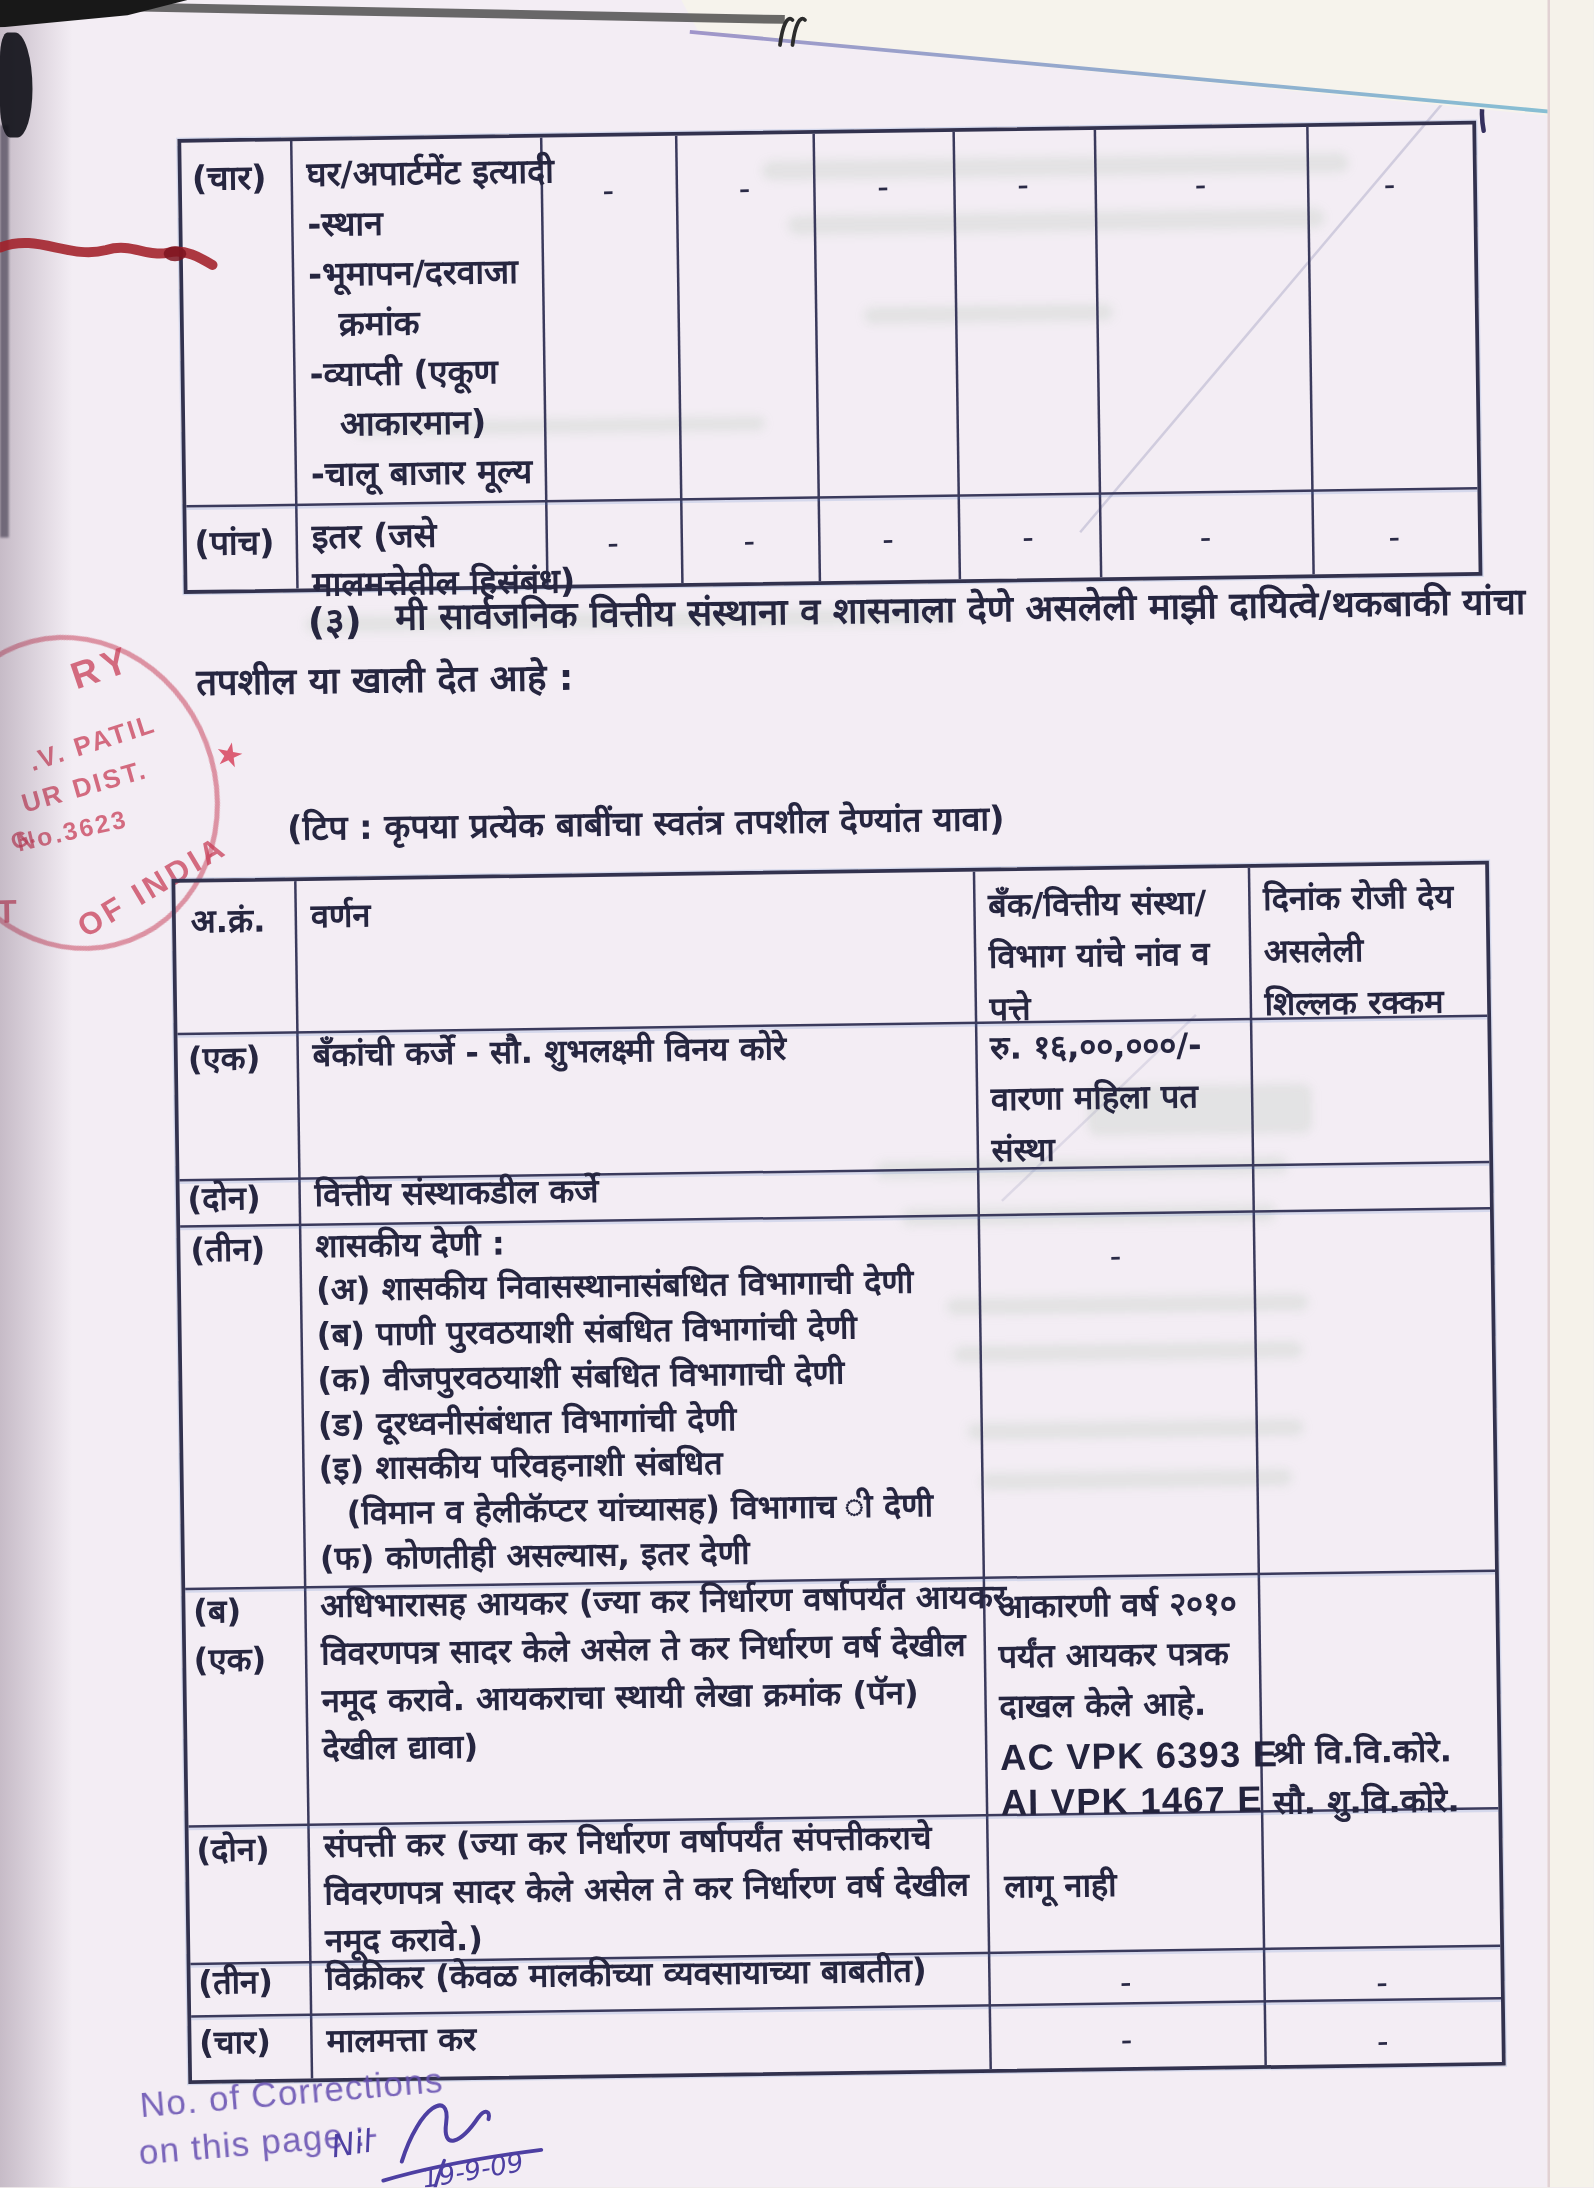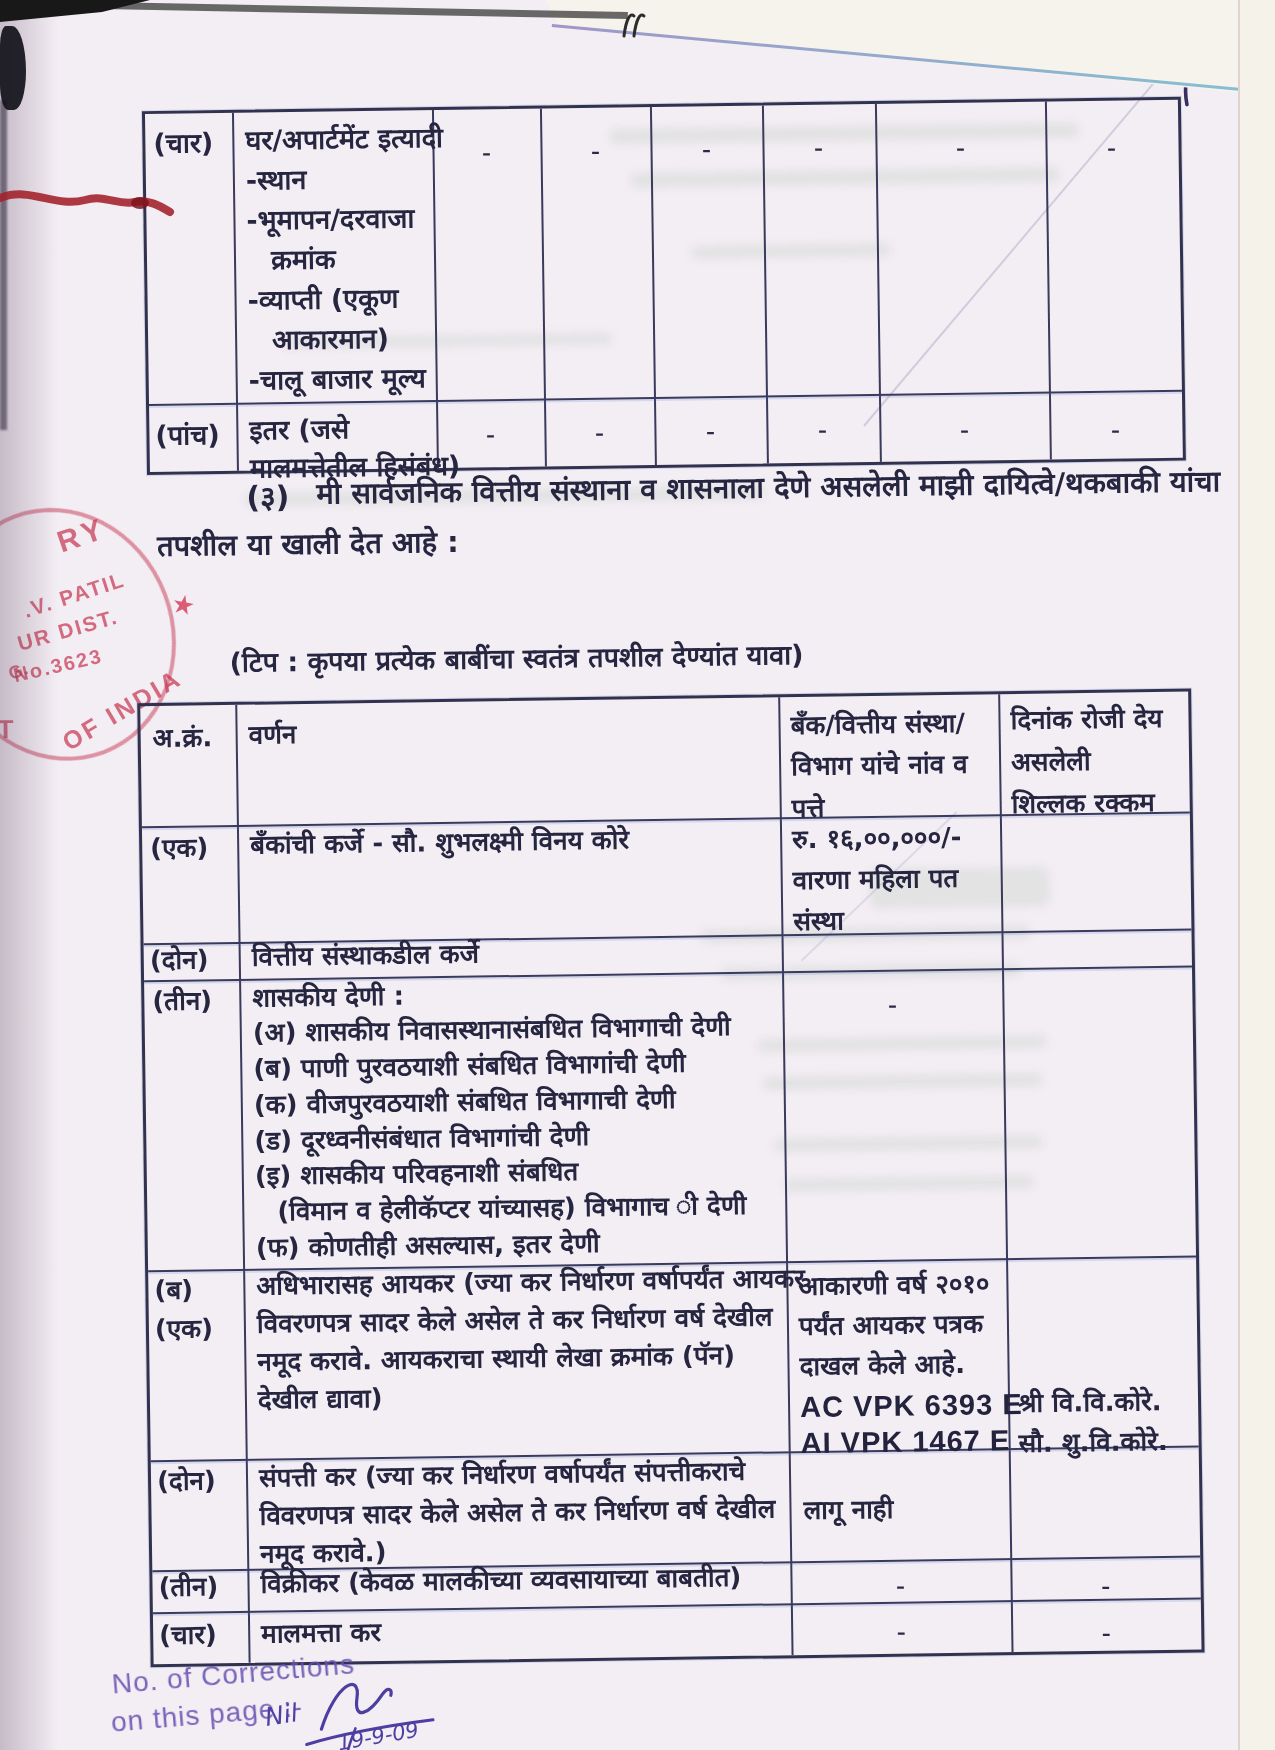--- a/index.html
+++ b/index.html
@@ -105,21 +105,21 @@
       <div class="vl" style="left:858px;"></div>
       <div class="hl" style="top:120px;"></div>
       <div class="hl" style="top:237px;"></div>
       <div class="hl" style="top:274px;"></div>
       <div class="hl" style="top:564px;"></div>
       <div class="hl" style="top:754px;"></div>
       <div class="hl" style="top:864px;"></div>
       <div class="hl" style="top:906px;"></div>
 
       <div class="abs dev ml" style="left:12px;top:18px;">अ.क्रं.</div>
-      <div class="abs dev ml" style="left:108px;top:16px;">वर्णन</div>
+      <div class="abs dev ml" style="left:108px;top:16px;font-family:Liberation Mono, monospace;">वर्णन</div>
       <div class="abs dev ml" style="left:650px;top:14px;">बँक/वित्तीय संस्था/</div>
       <div class="abs dev ml" style="left:650px;top:55px;">विभाग यांचे नांव व</div>
       <div class="abs dev ml" style="left:650px;top:97px;">पत्ते</div>
       <div class="abs dev ml" style="left:870px;top:12px;">दिनांक रोजी देय</div>
       <div class="abs dev ml" style="left:870px;top:54px;">असलेली</div>
       <div class="abs dev ml" style="left:870px;top:96px;">शिल्लक रक्कम</div>
 
       <div class="abs dev ml" style="left:8px;top:128px;">(एक)</div>
       <div class="abs dev ml" style="left:108px;top:126px;">बँकांची कर्जे - सौ. शुभलक्ष्मी विनय कोरे</div>
       <div class="abs dev ml" style="left:650px;top:128px;">रु. १६,००,०००/-</div>

